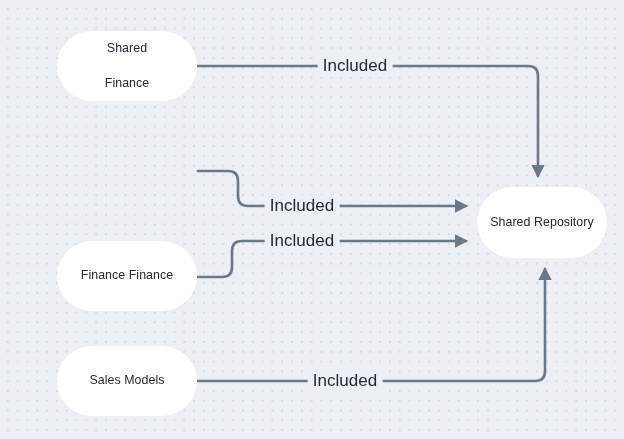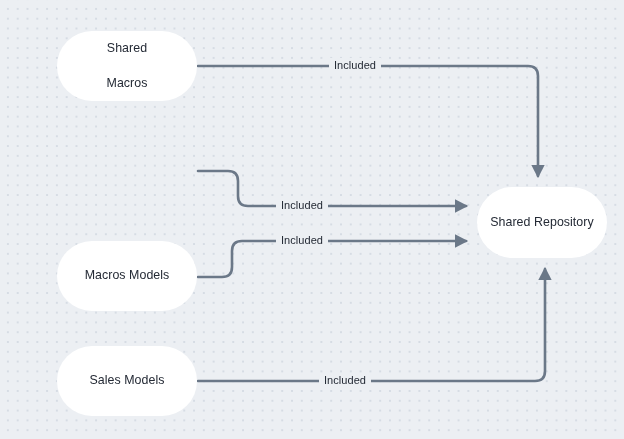--- a/index.html
+++ b/index.html
@@ -43,21 +43,21 @@
     line-height: 1.42;
     letter-spacing: 0.05px;
     box-sizing: border-box;
     padding: 0 12px;
   }
   .edge-label {
     position: absolute;
     transform: translate(-50%, -50%);
     background: #eceff3;
     color: #242a35;
-    font-size: 11px;
+    font-size: 17px;
     line-height: 1;
     letter-spacing: 0.05px;
     padding: 2px 5px 3px 5px;
     white-space: nowrap;
   }
 </style>
 </head>
 <body>
 
 <div id="canvas">
@@ -75,27 +75,27 @@
 
     <path d="M 198 277 L 222 277 Q 232 277 232 267 L 232 251 Q 232 241 242 241 L 466 241" fill="none" stroke="#6b7888" stroke-width="2.6" stroke-linecap="round" marker-end="url(#arrow-head)"></path>
 
     <path d="M 198 381 L 535 381 Q 545 381 545 371 L 545 269" fill="none" stroke="#6b7888" stroke-width="2.6" stroke-linecap="round" marker-end="url(#arrow-head)"></path>
   </svg>
 
   <div class="node" style="left:57px; top:31px; width:140px; height:70px;">
     <span>
       <span>Shared</span><br>
       <br>
-      <span>Macros</span>
+      <span>Finance</span>
     </span>
   </div>
 
 
   <div class="node" style="left:57px; top:241px; width:140px; height:70px;">
-    <span>Macros Models</span>
+    <span>Finance Finance</span>
   </div>
 
   <div class="node" style="left:477px; top:187px; width:130px; height:71px;">
     <span>Shared Repository</span>
   </div>
 
   <div class="node" style="left:57px; top:346px; width:140px; height:70px;">
     <span>Sales Models</span>
   </div>
 

